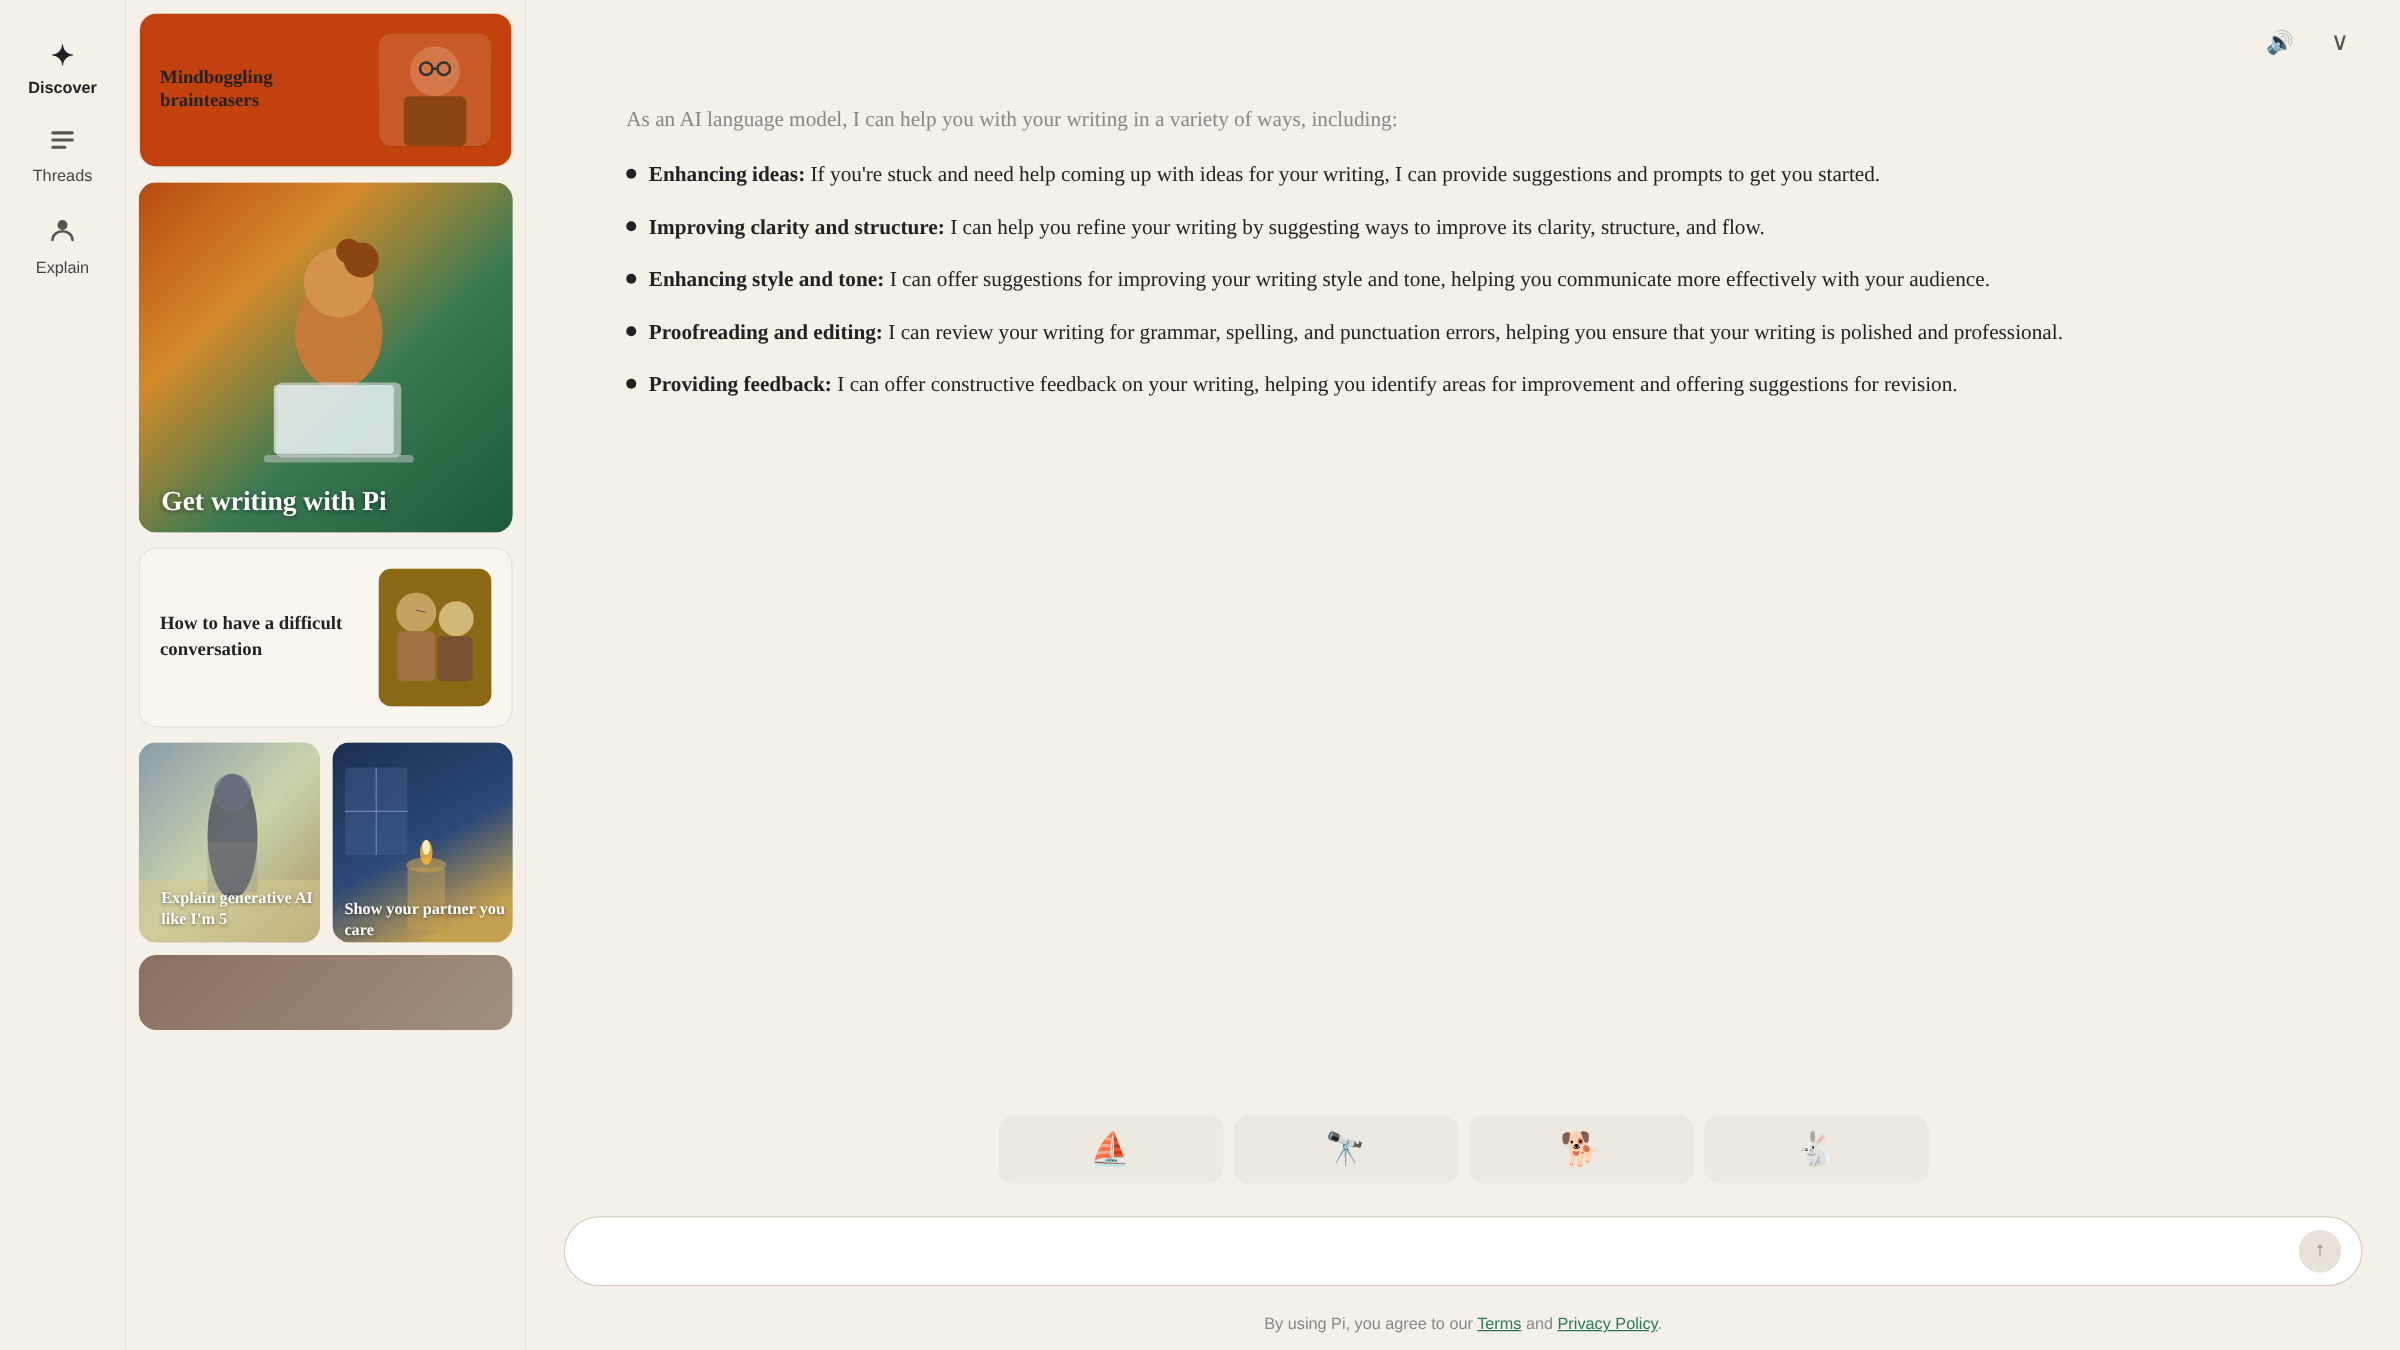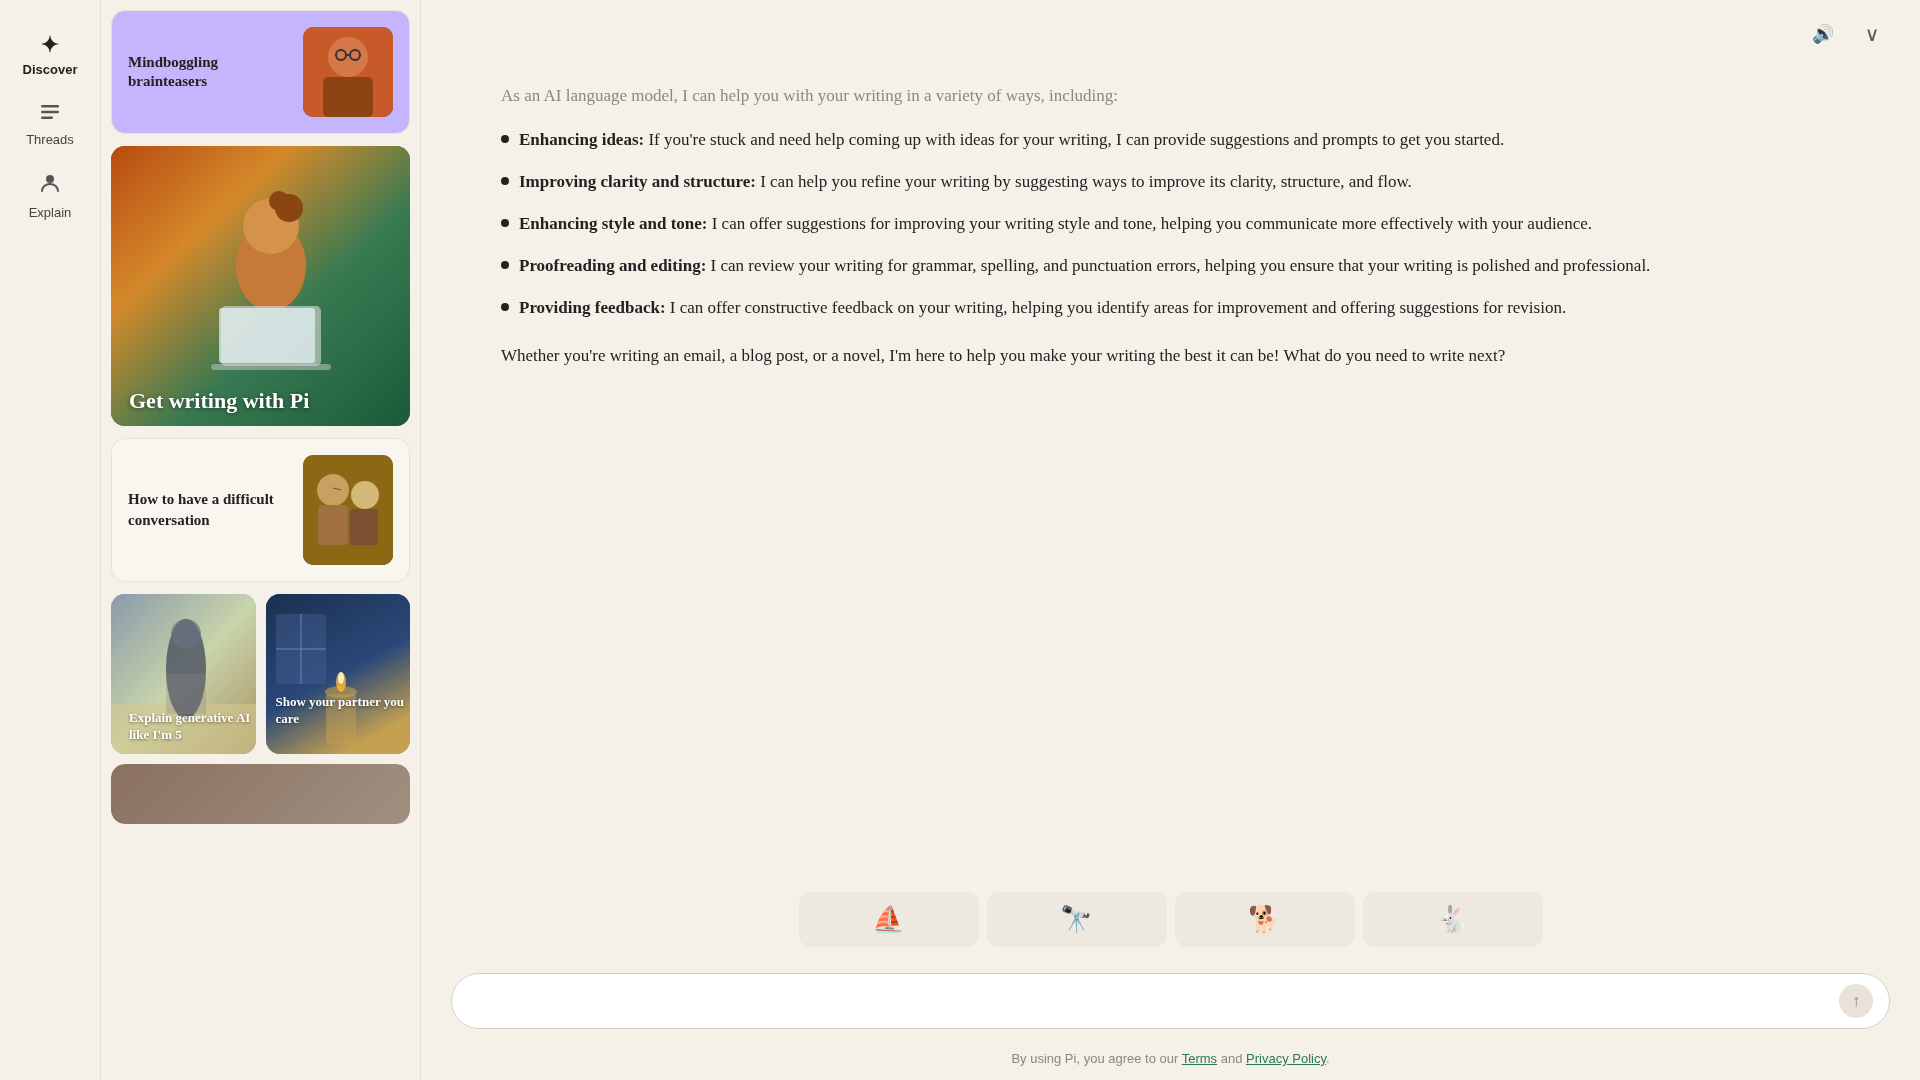--- a/index.html
+++ b/index.html
@@ -69,21 +69,21 @@
       cursor: pointer;
       position: relative;
     }
 
     
     .card-mindboggling {
       display: flex;
       align-items: center;
       padding: 16px;
       gap: 14px;
-      background: #c4b5fd;
+      background: #c2410c;
       border: 1px solid #e8e2d8;
     }
     .card-mindboggling .card-title {
       font-family: Georgia, serif;
       font-size: 15px;
       color: #222;
       font-weight: 600;
       line-height: 1.3;
     }
 
@@ -433,21 +433,21 @@
           <ellipse cx="75" cy="98" rx="16" ry="6" fill="#c4a050" opacity="0.6"></ellipse>
 
           <ellipse cx="75" cy="88" rx="5" ry="10" fill="#ffb830" opacity="0.8"></ellipse>
           <ellipse cx="75" cy="84" rx="3" ry="6" fill="#fff5d0" opacity="0.9"></ellipse>
 
           <rect x="10" y="20" width="50" height="70" fill="#4a6498" opacity="0.4" rx="3"></rect>
           <line x1="35" y1="20" x2="35" y2="90" stroke="#6a84b8" stroke-width="1"></line>
           <line x1="10" y1="55" x2="60" y2="55" stroke="#6a84b8" stroke-width="1"></line>
         </svg>
       </div>
-      <span style="position:absolute;bottom:26px;left:10px;color:#fff;font-family:Georgia,serif;font-size:13px;font-weight:700;text-shadow:0 1px 3px rgba(0,0,0,0.5);line-height:1.3;">Show your partner you care</span>
+      <span style="position:absolute;bottom:1px;left:10px;color:#fff;font-family:Georgia,serif;font-size:13px;font-weight:700;text-shadow:0 1px 3px rgba(0,0,0,0.5);line-height:1.3;">Show your partner you care</span>
     </div>
   </div>
 
   <div class="card" style="height:60px; overflow:hidden; background:#ddd; border-radius:14px; margin-top:10px;">
     <div style="width:100%;height:60px;background:linear-gradient(135deg,#8a7060,#a09080);border-radius:14px;"></div>
   </div>
 </div>
 
 <div class="main-content">
 
@@ -480,21 +480,20 @@
         <li>
           <span class="bullet-dot"></span>
           <span><span class="bold-label">Proofreading and editing:</span> I can review your writing for grammar, spelling, and punctuation errors, helping you ensure that your writing is polished and professional.</span>
         </li>
         <li>
           <span class="bullet-dot"></span>
           <span><span class="bold-label">Providing feedback:</span> I can offer constructive feedback on your writing, helping you identify areas for improvement and offering suggestions for revision.</span>
         </li>
       </ul>
 
-    <p class="closing-text">Whether you're writing an email, a blog post, or a novel, I'm here to help you make your writing the best it can be! What do you need to write next?</p>
   </div>
 
   <div class="emoji-row">
 
   <div class="emoji-cell">⛵</div>
       <div class="emoji-cell">🔭</div>
       <div class="emoji-cell">🐕</div>
       <div class="emoji-cell">🐇</div>
     </div>
 

